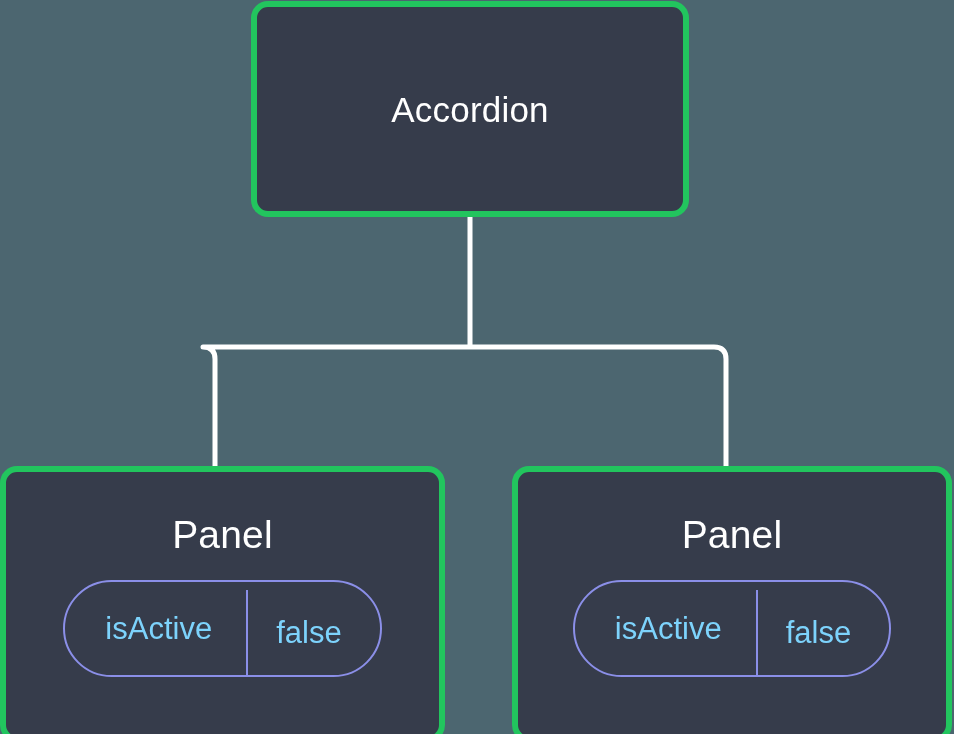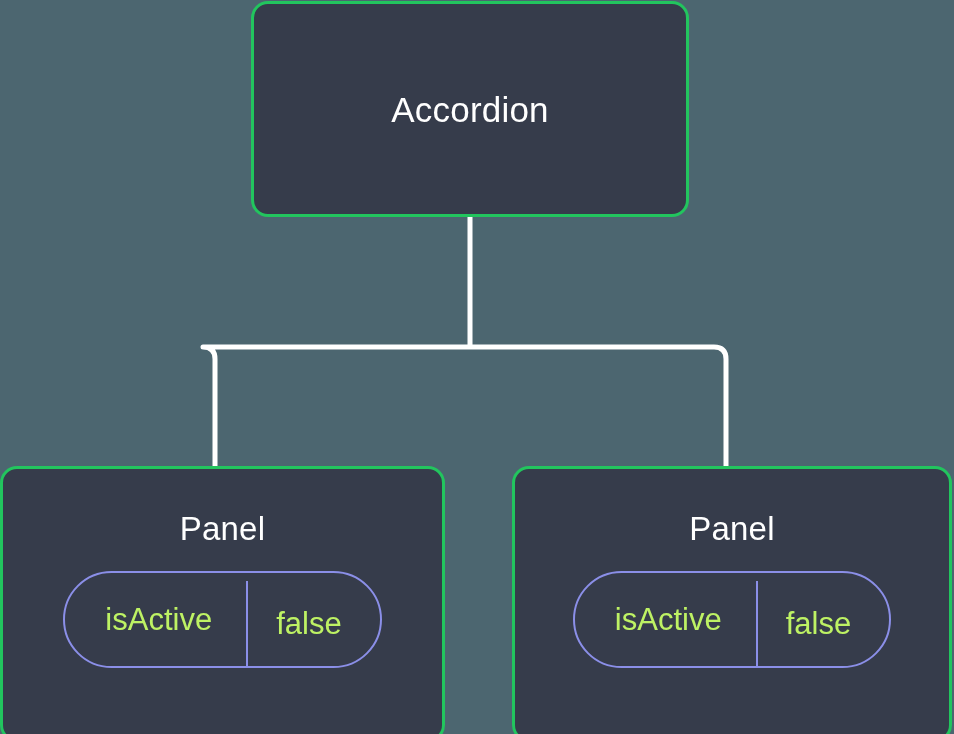--- a/index.html
+++ b/index.html
@@ -25,21 +25,21 @@
     left: 0;
     top: 0;
     width: 954px;
     height: 734px;
     pointer-events: none;
   }
   .node {
     position: absolute;
     box-sizing: border-box;
     background: #363c4b;
-    border: 3px solid #22c55e;
+    border: 6px solid #22c55e;
     border-radius: 17px;
     display: flex;
     flex-direction: column;
     align-items: center;
   }
   .node-root {
     left: 251px;
     top: 1px;
     width: 438px;
     height: 216px;
@@ -56,21 +56,21 @@
   .node-child-right {
     left: 512px;
     top: 466px;
     width: 440px;
     height: 276px;
     justify-content: flex-start;
     padding-top: 43px;
   }
   .node-title {
     color: #ffffff;
-    font-size: 33px;
+    font-size: 39px;
     font-weight: 400;
     line-height: 1;
     letter-spacing: 0.2px;
     white-space: nowrap;
   }
   .node-root .node-title {
     font-size: 35px;
   }
   .prop-badge {
     margin-top: 26px;
@@ -79,21 +79,21 @@
     border: 2px solid #8b8fe8;
     border-radius: 999px;
     height: 97px;
     box-sizing: border-box;
     overflow: hidden;
   }
   .prop-key, .prop-val {
     display: flex;
     align-items: center;
     justify-content: center;
-    color: #bef264;
+    color: #7dd3fc;
     font-size: 31px;
     line-height: 1;
     white-space: nowrap;
     box-sizing: border-box;
   }
   .prop-key {
     padding: 0 34px 0 40px;
   }
   .prop-val {
     padding: 0 38px 0 28px;

